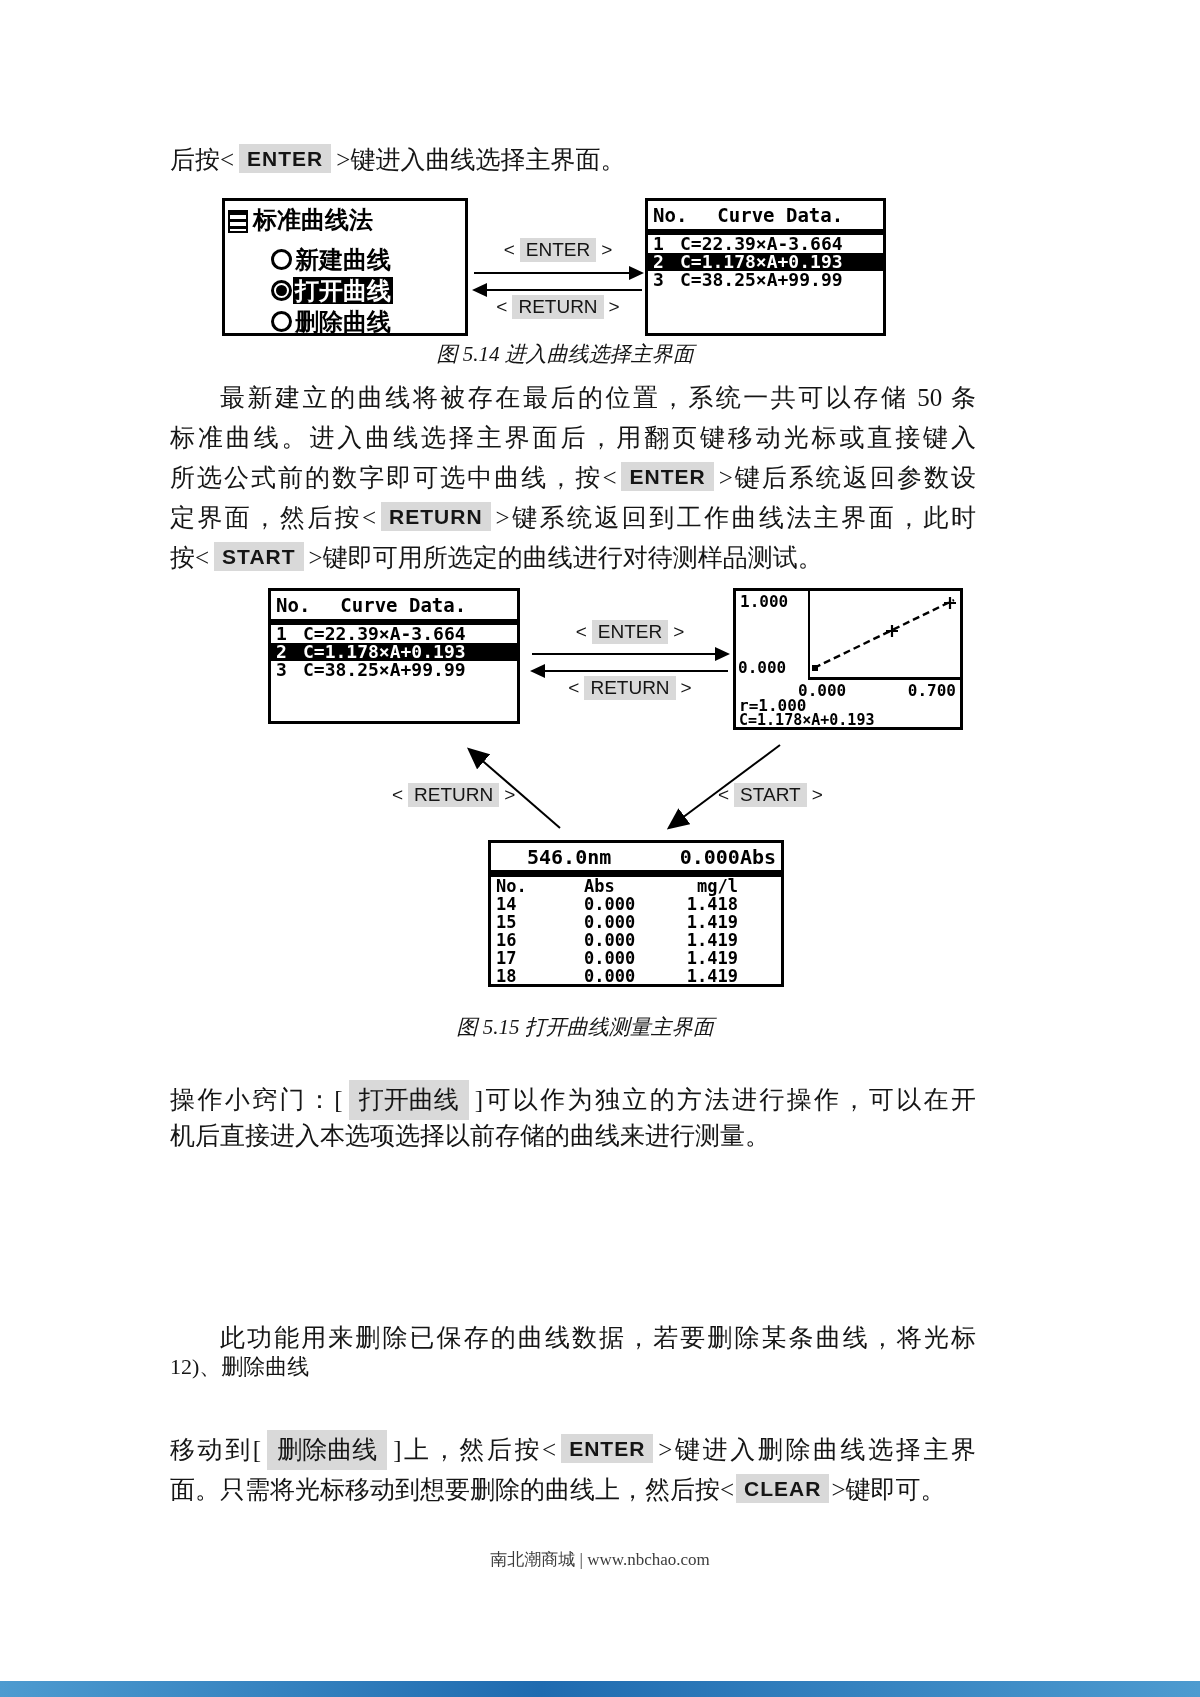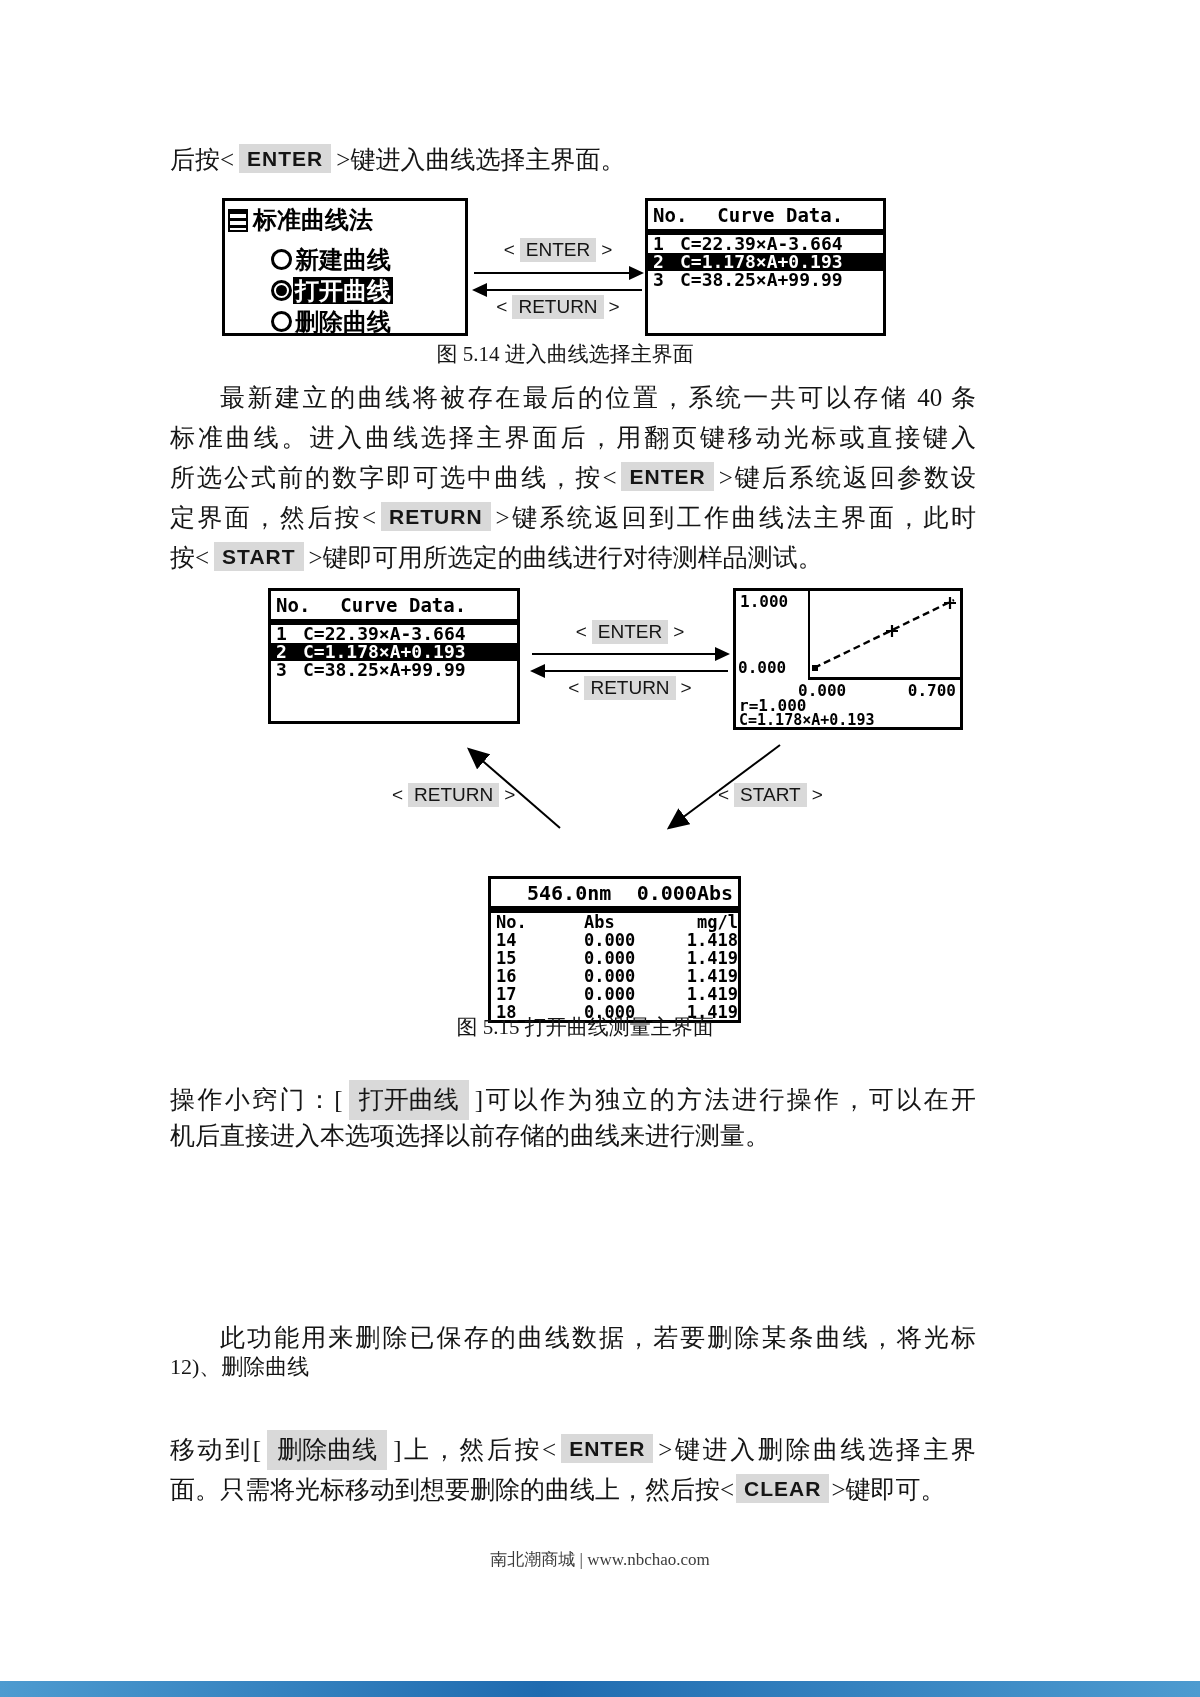--- a/index.html
+++ b/index.html
@@ -13,32 +13,32 @@
   .pline.indent{padding-left:50px;width:756px;}
   .heading{position:absolute;left:170px;font-size:22px;line-height:38px;white-space:nowrap;}
 
   
   .key-chip{display:inline-block;background:#d9d9d9;font-family:"Liberation Sans",sans-serif;
             font-weight:bold;font-size:21px;line-height:29px;padding:0 8px;margin:0 5px;
             vertical-align:2px;letter-spacing:1px;}
   .cjk-chip{display:inline-block;background:#d9d9d9;padding:0 10px;margin:0 6px;}
 
   
-  .caption{position:absolute;left:170px;width:790px;text-align:center;font-size:21px;line-height:26px;}
+  .caption{position:absolute;left:170px;width:790px;text-align:center;font-size:21px;line-height:26px;font-style:italic;}
   .footer{position:absolute;left:0;top:1548px;width:1200px;text-align:center;
           font-size:17px;color:#3c3c3c;}
   .bottom-bar{position:absolute;left:0;bottom:0;width:1200px;height:16px;
               background:linear-gradient(90deg,#4d9bd0 0%,#1f6bb0 45%,#4d9bd0 100%);}
 
   
   .lcd{position:absolute;background:#fff;border:3px solid #000;box-sizing:border-box;
        font-family:"DejaVu Sans Mono",monospace;font-weight:bold;color:#000;}
 
   
-  .menu-title{display:flex;align-items:center;gap:5px;margin:6px 3px 13px 3px;
+  .menu-title{display:flex;align-items:flex-end;gap:5px;margin:6px 3px 13px 3px;
               font-family:"Liberation Sans",sans-serif;font-weight:bold;font-size:24px;line-height:26px;}
   .menu-icon{width:16px;height:19px;border:2px solid #000;flex:none;
              background:repeating-linear-gradient(to bottom,#000 0 3px,transparent 3px 7px);}
   .menu-item{display:flex;align-items:center;margin:4px 0 0 46px;
              font-family:"Liberation Sans",sans-serif;font-weight:bold;font-size:24px;line-height:27px;}
   .radio{display:inline-block;width:15px;height:15px;border:3px solid #000;border-radius:50%;
          background:#fff;position:relative;flex:none;margin-right:1px;}
   .radio.sel::after{content:"";position:absolute;inset:2px;background:#000;border-radius:50%;}
   .menu-item.sel .lbl{background:#000;color:#fff;}
   .menu-item .lbl{padding:0 2px;}
@@ -134,21 +134,21 @@
       <span>C=1.178×A+0.193</span>
     </div>
     <div class="cs-row">
       <span class="num">3</span>
       <span>C=38.25×A+99.99</span>
     </div>
   </div>
 
   <div class="caption" style="top:341px;">图 5.14 进入曲线选择主界面</div>
 
-  <div class="pline indent" style="top:378px;">最新建立的曲线将被存在最后的位置，系统一共可以存储 40 条</div>
+  <div class="pline indent" style="top:378px;">最新建立的曲线将被存在最后的位置，系统一共可以存储 50 条</div>
   <div class="pline" style="top:458px;">
     <span>所选公式前的数字即可选中曲线，按&lt;</span><span class="key-chip">ENTER</span><span>&gt;键后系统返回参数设</span>
   </div>
   <div class="pline" style="top:418px;">标准曲线。进入曲线选择主界面后，用翻页键移动光标或直接键入</div>
   <div class="pline" style="top:498px;">
     <span>定界面，然后按&lt;</span><span class="key-chip">RETURN</span><span>&gt;键系统返回到工作曲线法主界面，此时</span>
   </div>
   <div class="pline noj" style="top:538px;">
     <span>按&lt;</span><span class="key-chip">START</span><span>&gt;键即可用所选定的曲线进行对待测样品测试。</span>
   </div>
@@ -210,21 +210,21 @@
     <line x1="180" y1="93" x2="90" y2="15" stroke="#000" stroke-width="2" marker-end="url(#ah)"></line>
     <line x1="400" y1="10" x2="290" y2="92" stroke="#000" stroke-width="2" marker-end="url(#ah)"></line>
   </svg>
   <div class="arrow-label float-label" style="left:392px;top:783px;">
     <span>&lt;</span><span class="alkey">RETURN</span><span>&gt;</span>
   </div>
   <div class="arrow-label float-label" style="left:718px;top:783px;">
     <span>&lt;</span><span class="alkey">START</span><span>&gt;</span>
   </div>
 
-  <div class="lcd" style="left:488px;top:876px;width:253px;height:147px;">
+  <div class="lcd" style="left:488px;top:840px;width:296px;height:147px;">
     <div class="m-head">
       <span>546.0nm</span>
       <span>0.000Abs</span>
     </div>
     <div class="m-bar"></div>
     <div class="m-row">
       <span class="m-c1">No.</span>
       <span class="m-c2">Abs</span>
       <span class="m-c3">mg/l</span>
     </div>

